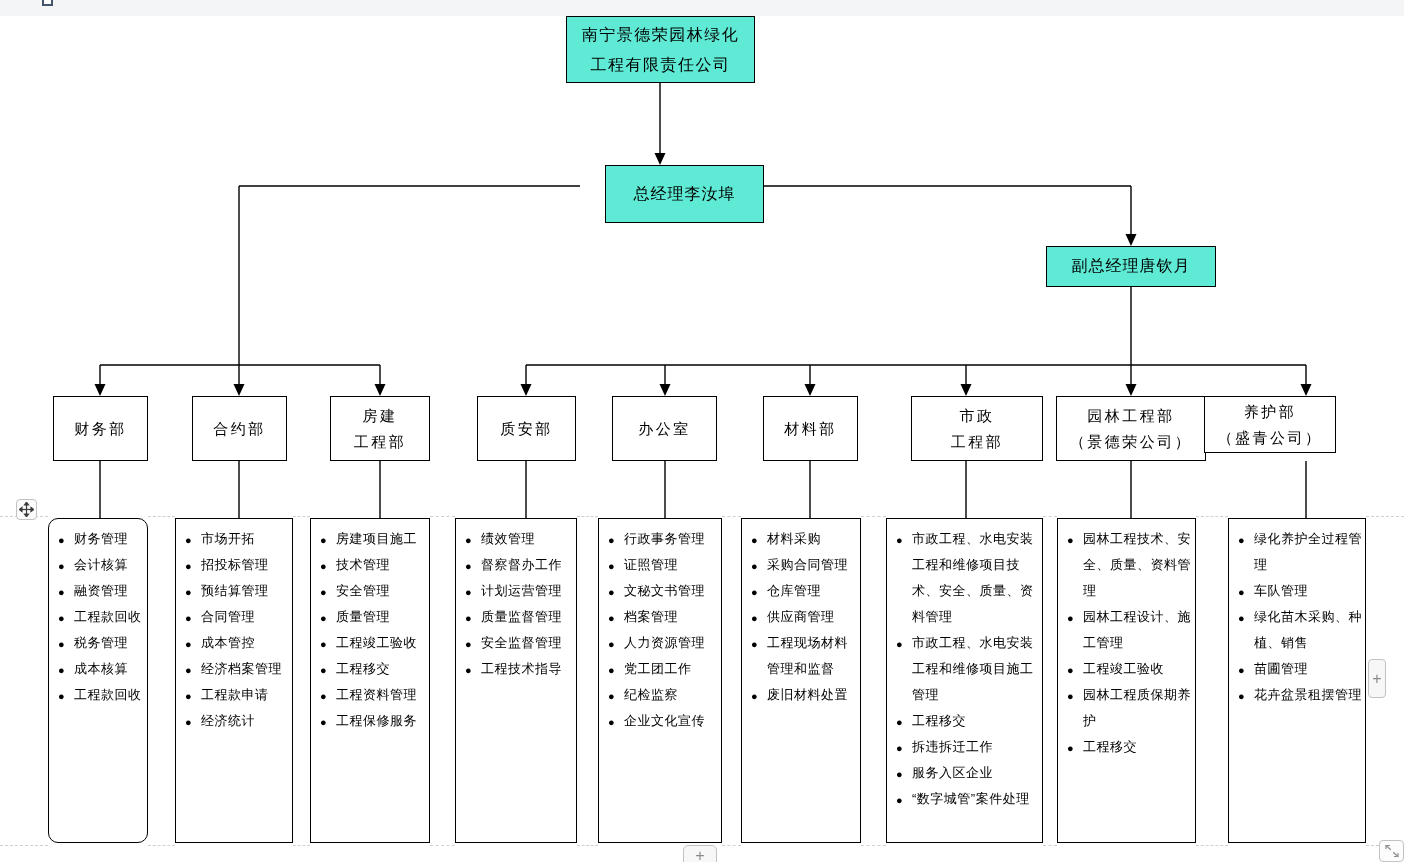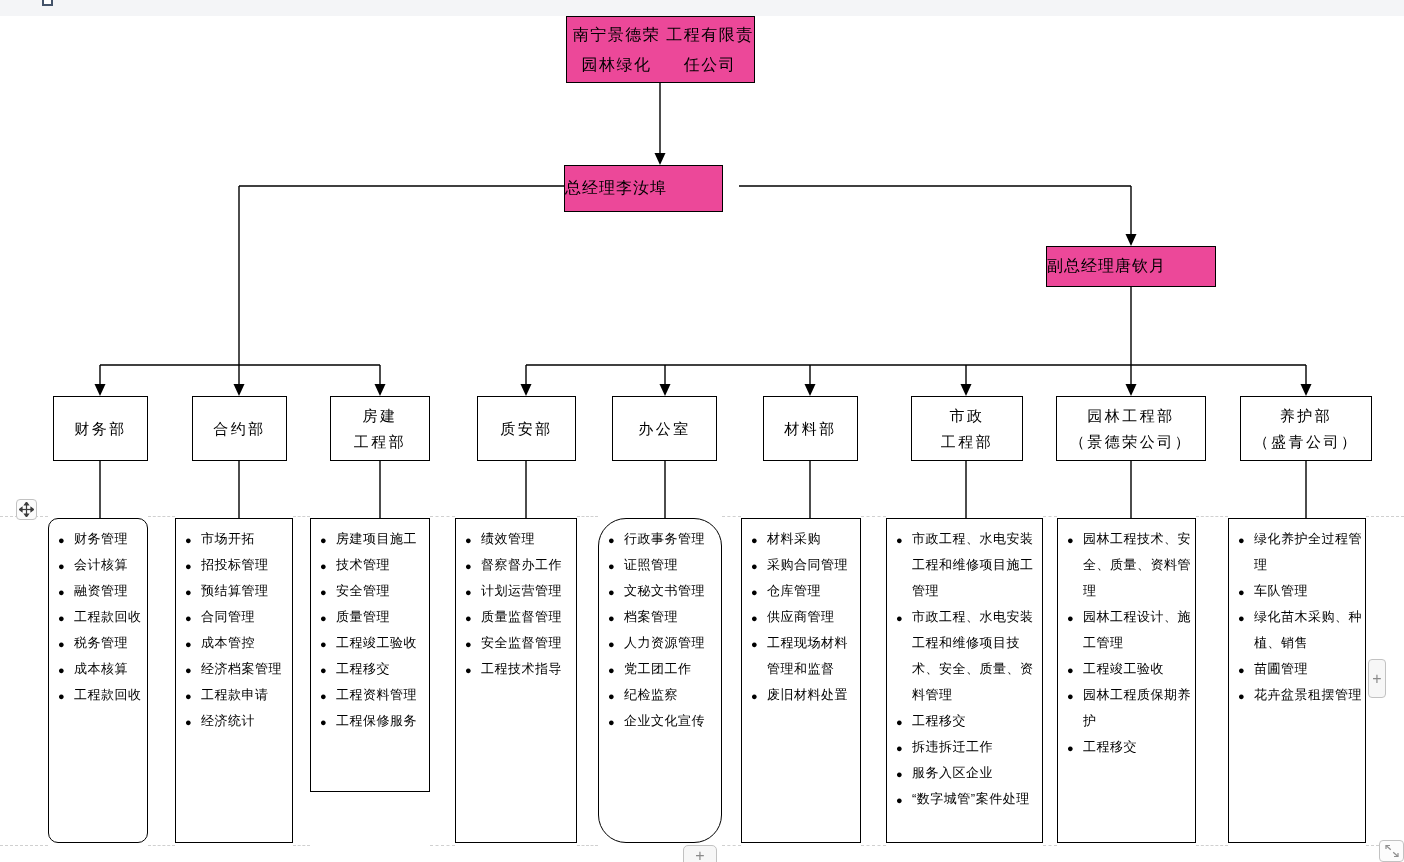--- a/index.html
+++ b/index.html
@@ -2,22 +2,22 @@
 <html><head>
 <meta charset="utf-8">
 <style>
   *{box-sizing:border-box;margin:0;padding:0}
   html,body{width:1404px;height:862px}
   body{position:relative;overflow:hidden;background:#fff;color:#000;
        font-family:"Liberation Sans","DejaVu Sans",sans-serif}
   .topstrip{position:absolute;left:0;top:0;width:1404px;height:16px;background:#f4f5f7}
   .anchor{position:absolute;left:42px;top:-6px;width:11px;height:12px;border:2px solid #44546a;background:#fff}
   #connectors{position:absolute;left:0;top:0;pointer-events:none}
-  .node{position:absolute;border:1.5px solid #000;background:#ec4899;display:flex;flex-direction:row;
-        align-items:center;justify-content:space-between;text-align:center}
+  .node{position:absolute;border:1.5px solid #000;background:#5eead4;display:flex;flex-direction:column;
+        align-items:center;justify-content:center;text-align:center}
   .root-node{font-size:16px;letter-spacing:1.5px;line-height:30px}
   .mgr-node{font-size:16px;letter-spacing:1px}
   .dept-box{position:absolute;border:1.5px solid #000;background:#fff;display:flex;flex-direction:column;
         align-items:center;justify-content:center;text-align:center;font-size:15px;letter-spacing:2.5px;line-height:26px}
   .duty-box{position:absolute;border:1.5px solid #000;background:#fff;padding:7px 3px 0 9px}
   .duty-box ul{list-style:none}
   .duty-box li{position:relative;padding-left:16px;font-size:13px;letter-spacing:.5px;line-height:26px}
   .duty-box li::before{content:"●";position:absolute;left:0;top:1px;font-size:11px}
   .dash{position:absolute;height:0;border-top:1px dashed #d0d0d0}
   .ctrl{position:absolute;background:#f7f7f7;border:1px solid #c2c2c2;border-radius:4px;color:#8a8a8a;
@@ -94,21 +94,21 @@
     <div class="dash" style="left: 1043px; top: 845px; width: 14px;"></div>
     <div class="dash" style="left: 1196px; top: 845px; width: 32px;"></div>
     <div class="dash" style="left: 1366px; top: 845px; width: 38px;"></div>
   </div>
 
 <div class="node root-node" style="left:566px;top:16px;width:189px;height:67px">
   <div>南宁景德荣园林绿化</div>
   <div>工程有限责任公司</div>
 </div>
 
-<div class="node mgr-node" style="left:564px;top:165px;width:159px;height:47px">总经理李汝埠</div>
+<div class="node mgr-node" style="left:605px;top:165px;width:159px;height:58px">总经理李汝埠</div>
 
 <div class="node mgr-node" style="left:1046px;top:246px;width:170px;height:41px">副总经理唐钦月</div>
 
 <div id="depts">
     <div class="dept-box" style="left: 53px; top: 396px; width: 95px; height: 65px;">
       <div>财务部</div>
     </div>
     <div class="duty-box" style="left: 48px; top: 518px; width: 100px; height: 325px; border-radius: 10px;">
       <ul>
         <li>财务管理</li>
@@ -132,21 +132,21 @@
         <li>成本管控</li>
         <li>经济档案管理</li>
         <li>工程款申请</li>
         <li>经济统计</li>
       </ul>
     </div>
     <div class="dept-box" style="left: 330px; top: 396px; width: 100px; height: 65px;">
       <div>房建</div>
       <div>工程部</div>
     </div>
-    <div class="duty-box" style="left: 310px; top: 518px; width: 120px; height: 274px;">
+    <div class="duty-box" style="left: 310px; top: 518px; width: 120px; height: 325px;">
       <ul>
         <li>房建项目施工</li>
         <li>技术管理</li>
         <li>安全管理</li>
         <li>质量管理</li>
         <li>工程竣工验收</li>
         <li>工程移交</li>
         <li>工程资料管理</li>
         <li>工程保修服务</li>
       </ul>
@@ -160,21 +160,21 @@
         <li>督察督办工作</li>
         <li>计划运营管理</li>
         <li>质量监督管理</li>
         <li>安全监督管理</li>
         <li>工程技术指导</li>
       </ul>
     </div>
     <div class="dept-box" style="left: 612px; top: 396px; width: 105px; height: 65px;">
       <div>办公室</div>
     </div>
-    <div class="duty-box" style="left: 598px; top: 518px; width: 124px; height: 325px; border-radius: 28px;">
+    <div class="duty-box" style="left: 598px; top: 518px; width: 124px; height: 325px;">
       <ul>
         <li>行政事务管理</li>
         <li>证照管理</li>
         <li>文秘文书管理</li>
         <li>档案管理</li>
         <li>人力资源管理</li>
         <li>党工团工作</li>
         <li>纪检监察</li>
         <li>企业文化宣传</li>
       </ul>
@@ -185,48 +185,48 @@
     <div class="duty-box" style="left: 741px; top: 518px; width: 120px; height: 325px;">
       <ul>
         <li>材料采购</li>
         <li>采购合同管理</li>
         <li>仓库管理</li>
         <li>供应商管理</li>
         <li>工程现场材料管理和监督</li>
         <li>废旧材料处置</li>
       </ul>
     </div>
-    <div class="dept-box" style="left: 911px; top: 396px; width: 112px; height: 65px;">
+    <div class="dept-box" style="left: 911px; top: 396px; width: 132px; height: 65px;">
       <div>市政</div>
       <div>工程部</div>
     </div>
     <div class="duty-box" style="left: 886px; top: 518px; width: 157px; height: 325px;">
       <ul>
+        <li>市政工程、水电安装工程和维修项目技术、安全、质量、资料管理</li>
         <li>市政工程、水电安装工程和维修项目施工管理</li>
-        <li>市政工程、水电安装工程和维修项目技术、安全、质量、资料管理</li>
         <li>工程移交</li>
         <li>拆违拆迁工作</li>
         <li>服务入区企业</li>
         <li>“数字城管”案件处理</li>
       </ul>
     </div>
     <div class="dept-box" style="left: 1056px; top: 396px; width: 150px; height: 65px;">
       <div>园林工程部</div>
       <div>（景德荣公司）</div>
     </div>
     <div class="duty-box" style="left: 1057px; top: 518px; width: 139px; height: 325px;">
       <ul>
         <li>园林工程技术、安全、质量、资料管理</li>
         <li>园林工程设计、施工管理</li>
         <li>工程竣工验收</li>
         <li>园林工程质保期养护</li>
         <li>工程移交</li>
       </ul>
     </div>
-    <div class="dept-box" style="left: 1240px; top: 396px; width: 132px; height: 65px;">
+    <div class="dept-box" style="left: 1204px; top: 396px; width: 132px; height: 57px;">
       <div>养护部</div>
       <div>（盛青公司）</div>
     </div>
     <div class="duty-box" style="left: 1228px; top: 518px; width: 138px; height: 325px;">
       <ul>
         <li>绿化养护全过程管理</li>
         <li>车队管理</li>
         <li>绿化苗木采购、种植、销售</li>
         <li>苗圃管理</li>
         <li>花卉盆景租摆管理</li>

